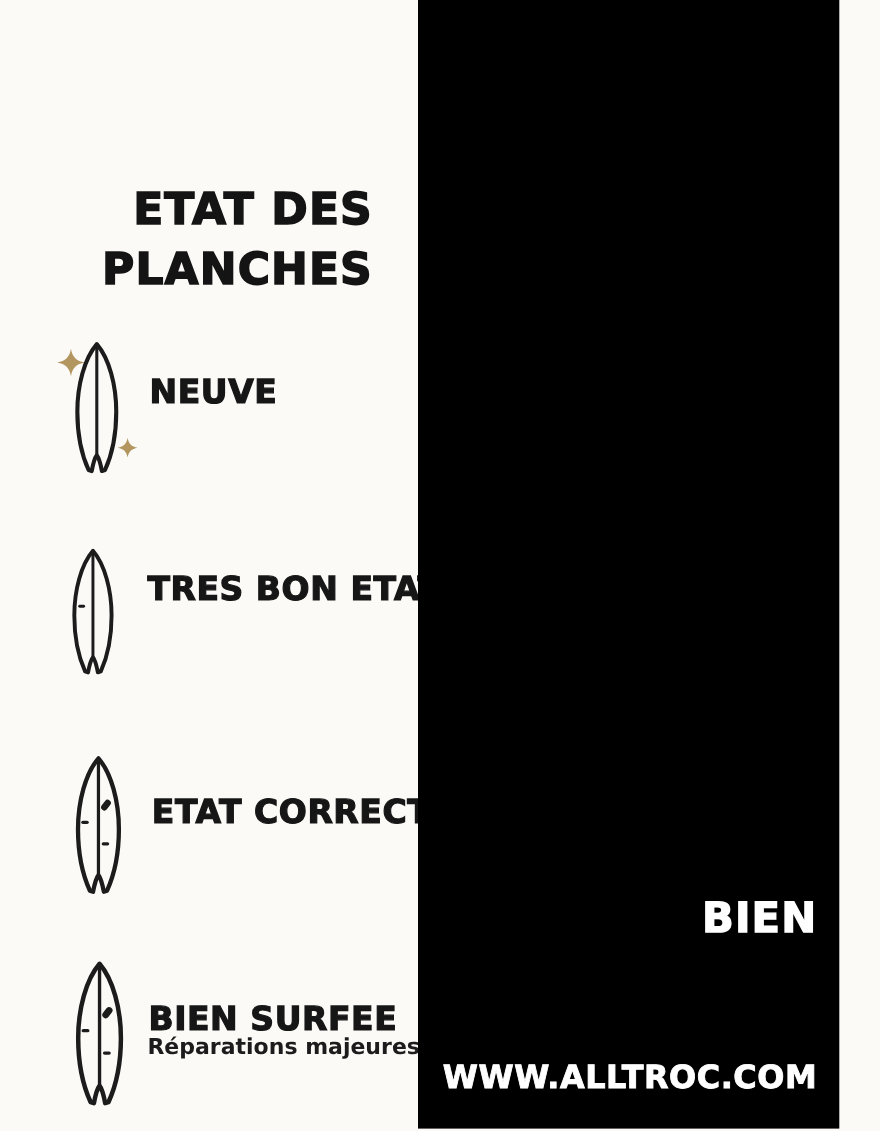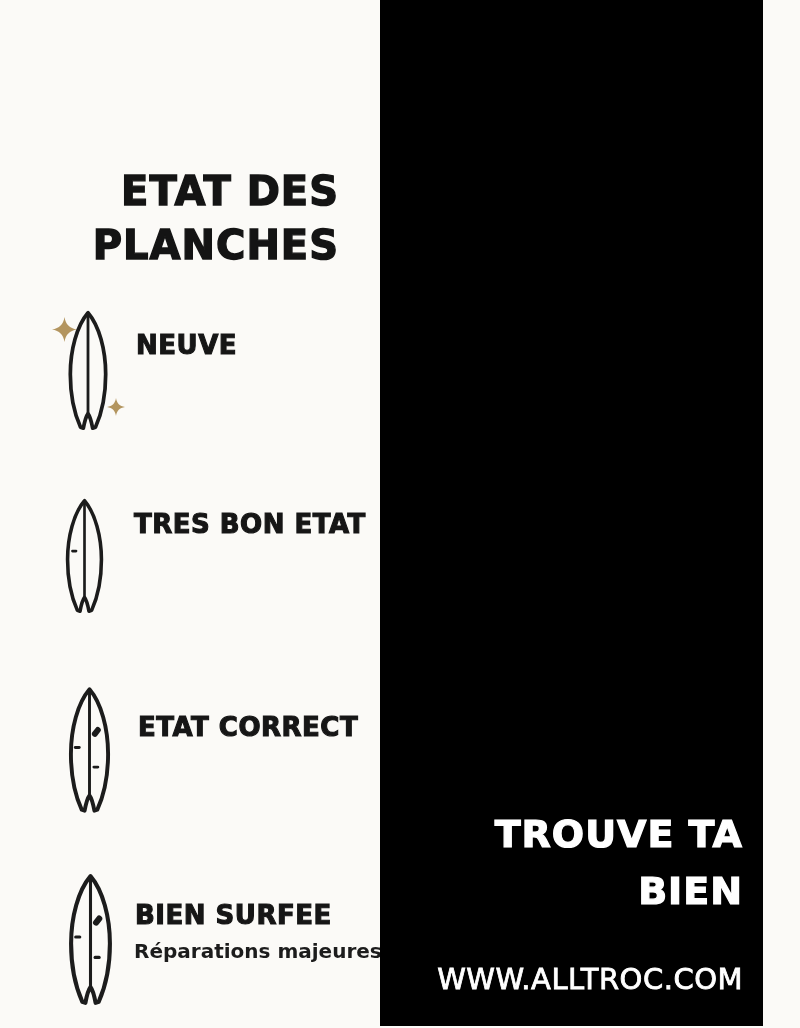--- a/index.html
+++ b/index.html
@@ -22,26 +22,27 @@
     font-size:40px;
     line-height:54px;
     letter-spacing:1px;
     color:#141414;
     -webkit-text-stroke:1.4px #141414;
   }
 
   .cond-heading {
     position:absolute;
     font-weight:bold;
-    font-size:26px;
+    font-size:30px;
     line-height:30px;
     letter-spacing:0.5px;
     color:#161616;
     -webkit-text-stroke:1.1px #161616;
     white-space:nowrap;
+    margin-top:12px;
   }
   .cond-desc {
     position:absolute;
     font-weight:bold;
     font-size:20px;
     line-height:27px;
     color:#1c1c1c;
   }
   .board { position:absolute; }
   .sparkle { position:absolute; }
@@ -63,21 +64,21 @@
     font-size:38px;
     line-height:57px;
     letter-spacing:1px;
     -webkit-text-stroke:1.2px #fff;
   }
   .panel-website {
     position:absolute;
     right:20px; top:962px;
     text-align:right;
     color:#fff;
-    font-weight:normal;
+    font-weight:bold;
     font-size:29px;
     line-height:34px;
     letter-spacing:0.5px;
     -webkit-text-stroke:0.8px #fff;
     white-space:nowrap;
   }
 </style>
 </head>
 <body>
 
@@ -125,19 +126,18 @@
       <rect x="7" y="61" width="7" height="3" rx="1.5" fill="#1c1c1c"></rect>
       <rect x="26" y="81" width="7" height="3" rx="1.5" fill="#1c1c1c"></rect>
     </svg>
     <div class="cond-heading" style="left:135px; top:900px;">BIEN SURFEE</div>
     <div class="cond-desc" style="left:134px; top:938px; width:260px;">Réparations majeures</div>
 
   </div>
 
   <div class="black-panel">
     <div class="panel-headline">
-      <div>TROUVE TA</div>
       <div>BIEN</div>
     </div>
     <div class="panel-website">WWW.ALLTROC.COM</div>
   </div>
 
 </div>
 
 </body></html>

